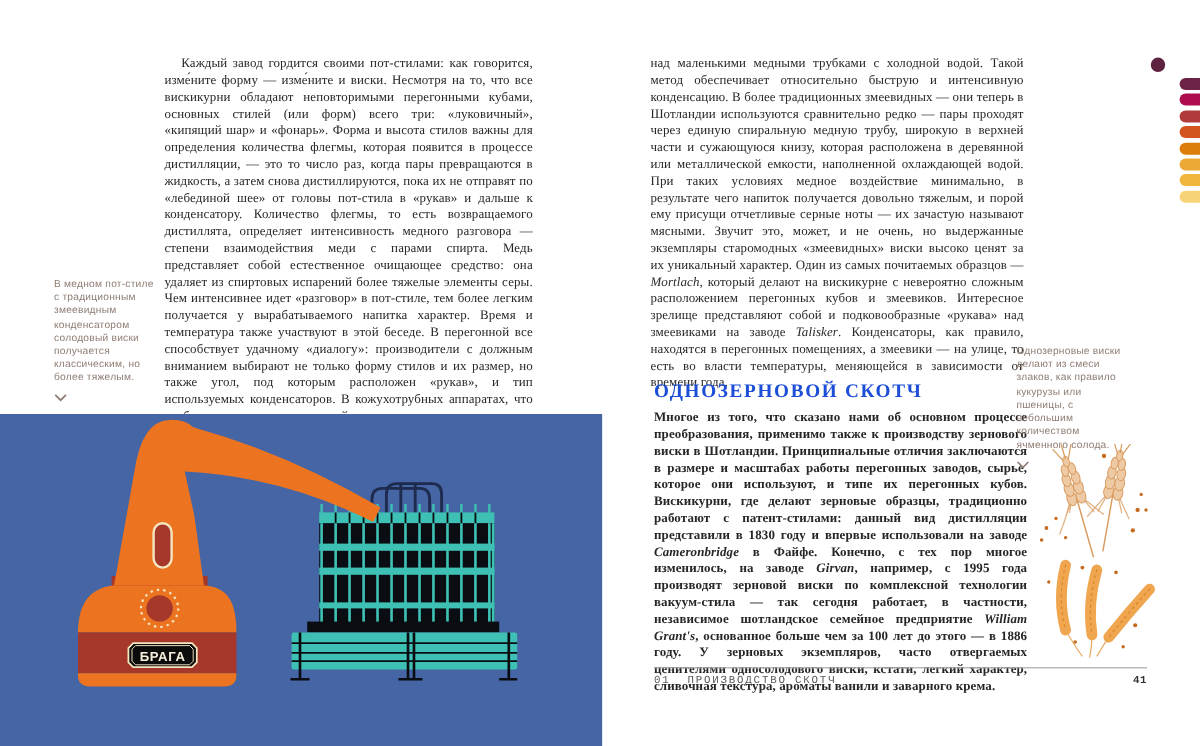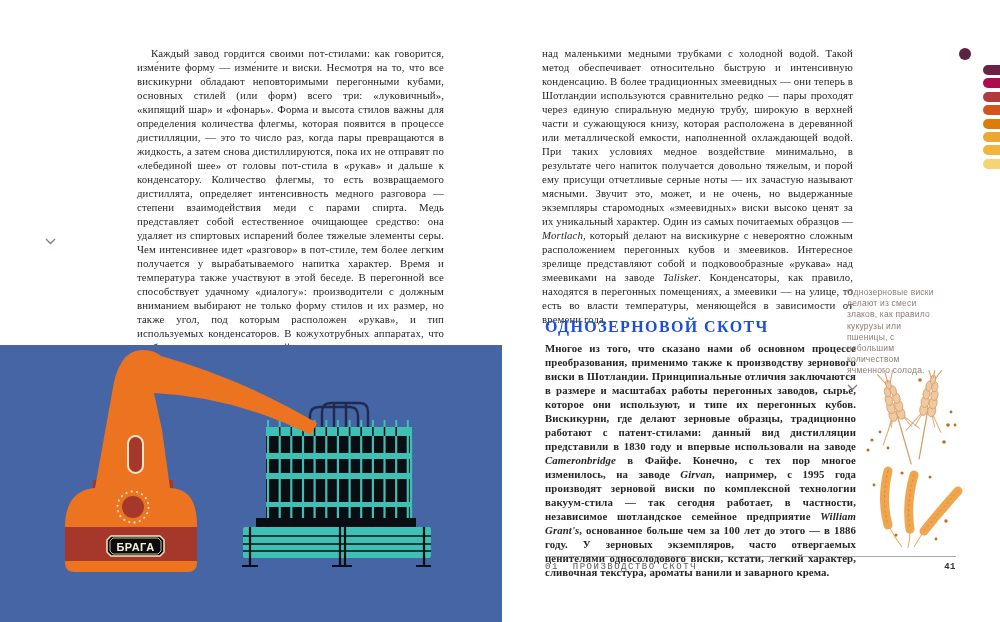--- a/index.html
+++ b/index.html
@@ -52,20 +52,21 @@
       <div class="pill" style="background: rgb(173, 13, 76);"></div>
       <div class="pill" style="background: rgb(177, 58, 60);"></div>
       <div class="pill" style="background: rgb(212, 84, 31);"></div>
       <div class="pill" style="background: rgb(219, 125, 8);"></div>
       <div class="pill" style="background: rgb(236, 168, 52);"></div>
       <div class="pill" style="background: rgb(240, 181, 60);"></div>
       <div class="pill" style="background: rgb(246, 211, 119);"></div>
     </div>
 
   <aside class="caption" id="caption-left">
+    <span>В медном пот-стиле с традиционным змеевидным конденсатором солодовый виски получается классическим, но более тяжелым.</span>
     <svg class="chevron" width="11" height="7" viewBox="0 0 11 7">
       <polyline points="1,1 5.5,5.5 10,1" fill="none" stroke="var(--caption)" stroke-width="1.4"></polyline>
     </svg>
   </aside>
 
   <div class="col" id="col-left">
     <span class="indent"><span>Каждый завод гордится своими пот-стилами: как говорится, изме́ните форму — изме́ните и виски. Несмотря на то, что все вискикурни обладают неповторимыми перегонными кубами, основных стилей (или форм) всего три: «луковичный», «кипящий шар» и «фонарь». Форма и высота стилов важны для определения количества флегмы, которая появится в процессе дистилляции, — это то число раз, когда пары превращаются в жидкость, а затем снова дистиллируются, пока их не отправят по «лебединой шее» от головы пот-стила в «рукав» и дальше к конденсатору. Количество флегмы, то есть возвращаемого дистиллята, определяет интенсивность медного разговора — степени взаимодействия меди с парами спирта. Медь представляет собой естественное очищающее средство: она удаляет из спиртовых испарений более тяжелые элементы серы. Чем интенсивнее идет «разговор» в пот-стиле, тем более легким получается у вырабатываемого напитка характер. Время и температура также участвуют в этой беседе. В перегонной все способствует удачному «диалогу»: производители с должным вниманием выбирают не только форму стилов и их размер, но также угол, под которым расположен «рукав», и тип используемых конденсаторов. В кожухотрубных аппаратах, что изобрели в конце викторианской эпохи, пары спирта проходят</span></span>
   </div>
 
   <div class="col" id="para1"><span>над маленькими медными трубками с холодной водой. Такой метод обеспечивает относительно быструю и интенсивную конденсацию. В более традиционных змеевидных — они теперь в Шотландии используются сравнительно редко — пары проходят через единую спиральную медную трубу, широкую в верхней части и сужающуюся книзу, которая расположена в деревянной или металлической емкости, наполненной охлаждающей водой. При таких условиях медное воздействие минимально, в результате чего напиток получается довольно тяжелым, и порой ему присущи отчетливые серные ноты — их зачастую называют мясными. Звучит это, может, и не очень, но выдержанные экземпляры старомодных «змеевидных» виски высоко ценят за их уникальный характер. Один из самых почитаемых образцов — </span><span class="it">Mortlach</span><span>, который делают на вискикурне с невероятно сложным расположением перегонных кубов и змеевиков. Интересное зрелище представляют собой и подковообразные «рукава» над змеевиками на заводе </span><span class="it">Talisker</span><span>. Конденсаторы, как правило, находятся в перегонных помещениях, а змеевики — на улице, то есть во власти температуры, меняющейся в зависимости от времени года.</span></div>

